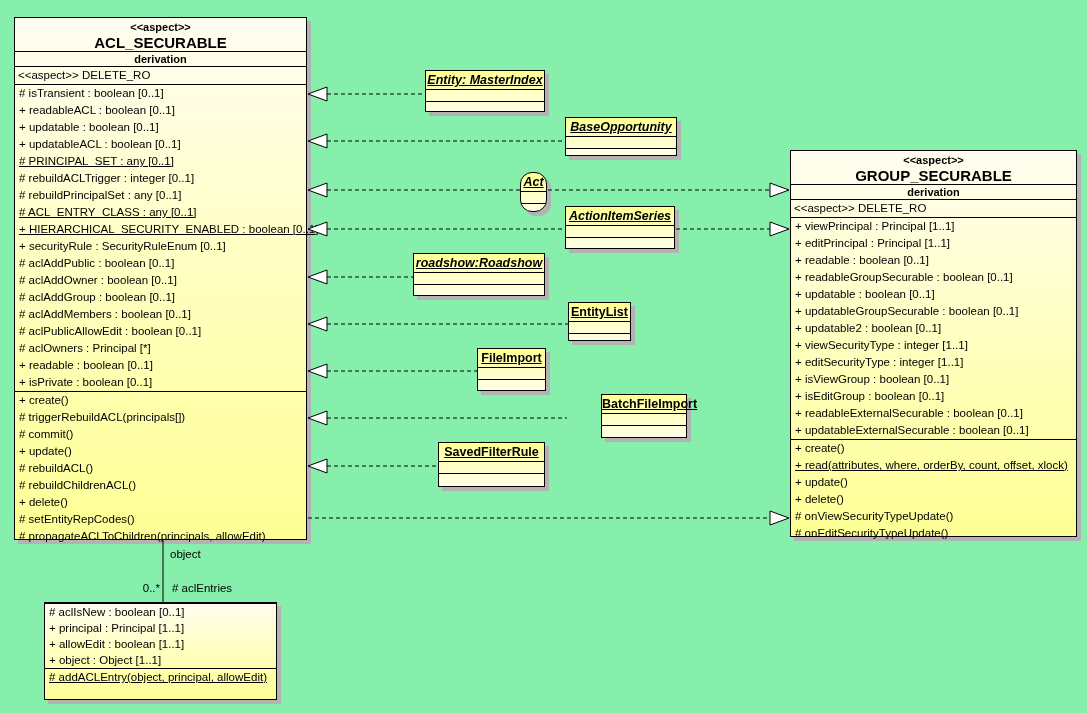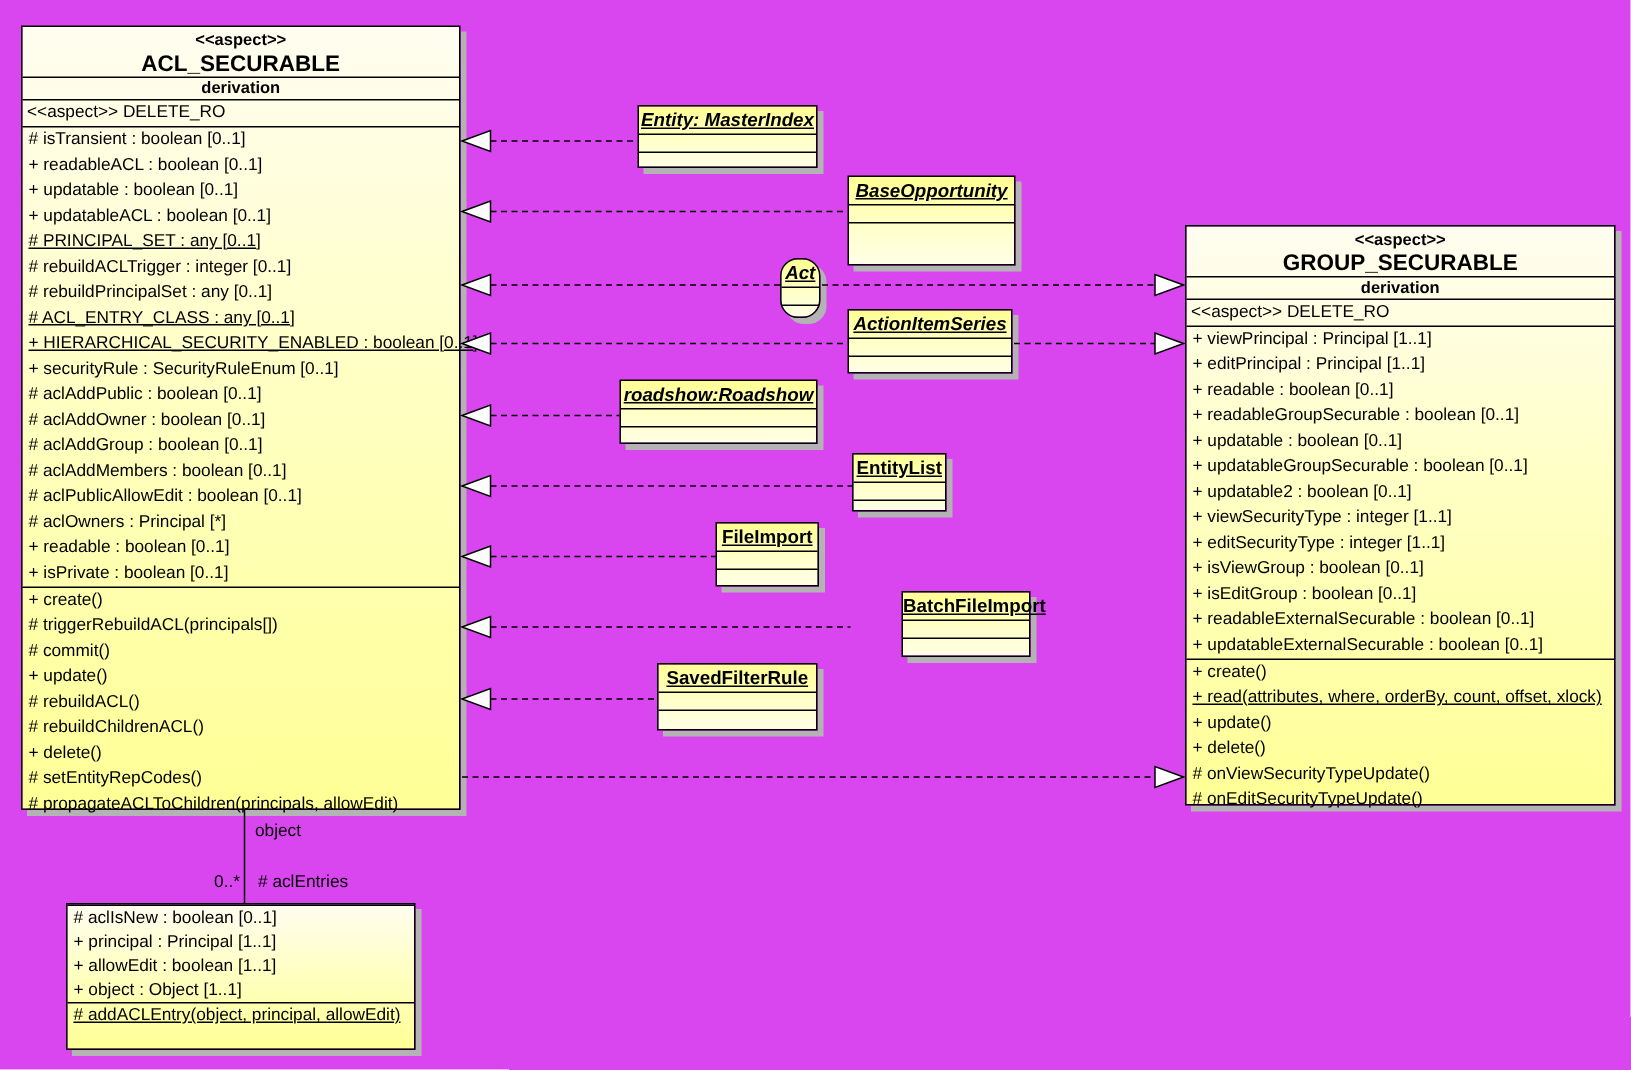--- a/index.html
+++ b/index.html
@@ -1,16 +1,16 @@
 <!DOCTYPE html>
 <html><head>
 <meta charset="utf-8">
 <style>
   html,body{margin:0;padding:0;background:#fff;}
-  #canvas{position:relative;width:1087px;height:713px;background:#d946ef;overflow:hidden;
+  #canvas{position:relative;width:1087px;height:713px;background:#86efac;overflow:hidden;
           font-family:"Liberation Sans",sans-serif;color:#000;}
   .cls{position:absolute;border:1px solid #000;box-shadow:4px 4px 0 #b3b3b3;
        background:linear-gradient(180deg,#fffdf0 0%,#ffffc4 45%,#ffff96 100%);box-sizing:border-box;}
   .cls-sm{position:absolute;border:1px solid #000;box-shadow:4px 4px 0 #b3b3b3;
        background:linear-gradient(180deg,#ffff92 0%,#ffffc8 55%,#ffffe6 100%);box-sizing:border-box;}
   .st{font-size:11px;font-weight:bold;text-align:center;line-height:14px;padding-top:2px;}
   .nm{font-size:15px;font-weight:bold;text-align:center;line-height:17px;white-space:nowrap;}
   .sub{font-size:11px;font-weight:bold;text-align:center;line-height:14px;border-top:1px solid #000;}
   .st2{font-size:11.5px;line-height:17px;border-top:1px solid #000;padding-left:3px;white-space:nowrap;}
   .sect{border-top:1px solid #000;}
@@ -95,21 +95,21 @@
       <div class="m"># onViewSecurityTypeUpdate()</div>
       <div class="m"># onEditSecurityTypeUpdate()</div>
     </div>
   </div>
 
   <div class="cls-sm ital" style="left:425px;top:70px;width:120px;height:42px;">
     <div class="nm2 u">Entity: MasterIndex</div>
       <div class="c1"></div>
       <div class="c2" style="height:10px;"></div>
   </div>
-  <div class="cls-sm ital" style="left:565px;top:117px;width:112px;height:60px;">
+  <div class="cls-sm ital" style="left:565px;top:117px;width:112px;height:39px;">
     <div class="nm2 u">BaseOpportunity</div>
       <div class="c1"></div>
       <div class="c2" style="height:11px;"></div>
   </div>
   <div class="cls-sm ital" style="left:520px;top:172px;width:27px;height:40px;border-radius:12px;">
     <div class="nm2 u">Act</div>
       <div class="c1"></div>
       <div class="c2" style="height:9px;"></div>
   </div>
   <div class="cls-sm ital" style="left:565px;top:206px;width:110px;height:43px;">

